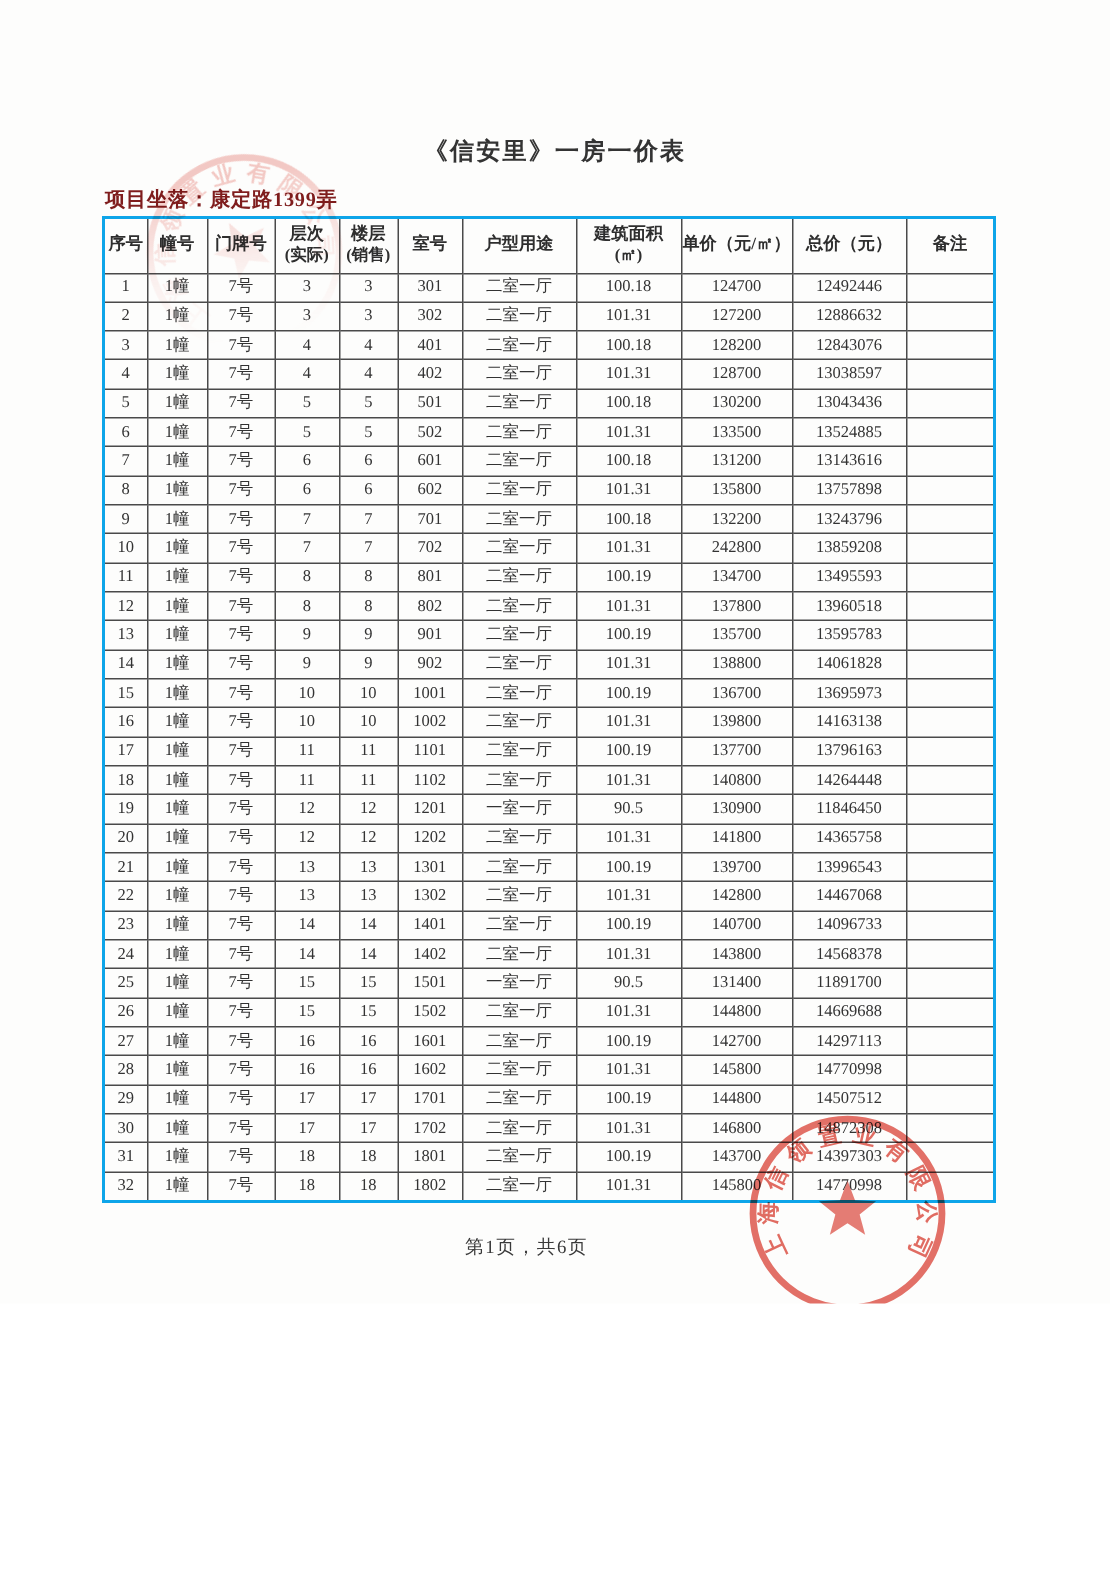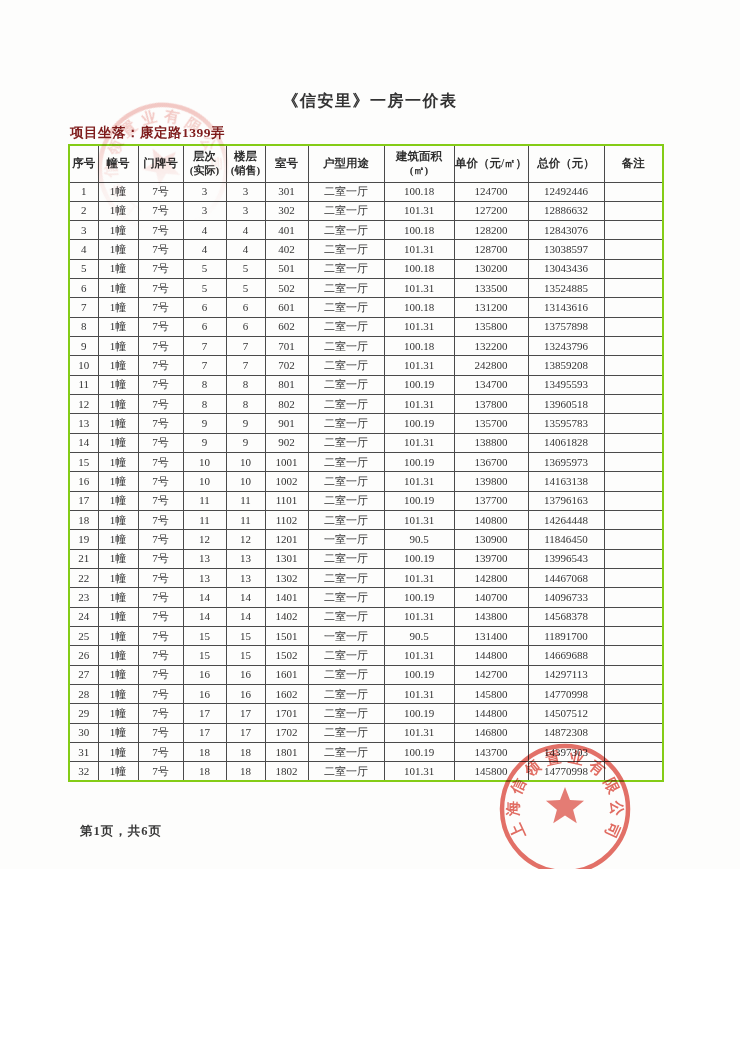--- a/index.html
+++ b/index.html
@@ -14,36 +14,36 @@
     text-align:center; font-size:16px; font-weight:bold; letter-spacing:1.5px;
     color:#333;
   }
   .location {
     position:absolute; top:124px; left:70px;
     font-size:13.5px; font-weight:600; letter-spacing:0.5px; color:#7f1d1d;
   }
   table.price-table {
     position:absolute; left:68px; top:144px; width:594px;
     border-collapse:collapse; table-layout:fixed;
-    border:2px solid #84cc16;
+    border:2px solid #0ea5e9;
   }
   .price-table th, .price-table td {
     border:1px solid #4a4a4a; text-align:center; vertical-align:middle;
     padding:0; overflow:hidden; white-space:nowrap;
   }
   .price-table thead th {
     height:37px; font-size:11.5px; font-weight:600; line-height:1.2; color:#2e2e2e;
   }
   .price-table thead th .l2 { display:block; font-size:11px; font-weight:600; }
   .price-table tbody td {
     height:19.34px; font-size:11px; line-height:1; color:#333;
   }
   .page-footer {
-    position:absolute; top:823px; left:80px; width:594px;
-    font-size:12.5px; color:#3a3a3a; letter-spacing:1px;font-weight:bold;
+    position:absolute; top:823px; left:54px; width:594px;
+    text-align:center; font-size:12.5px; color:#3a3a3a; letter-spacing:1px;
   }
   .seal {
     position:absolute; pointer-events:none; mix-blend-mode:multiply;
   }
   .seal-main { left:485px; top:729px; width:160px; height:160px; opacity:0.92; }
   .seal-faint {
     left:83px; top:88px; width:160px; height:160px; opacity:0.34;
     transform:rotate(-28deg); filter:blur(0.5px);
     -webkit-mask-image:linear-gradient(200deg, #000 25%, rgba(0,0,0,0.25) 55%, transparent 78%);
     mask-image:linear-gradient(200deg, #000 25%, rgba(0,0,0,0.25) 55%, transparent 78%);
@@ -338,20 +338,33 @@
           <td>12</td>
           <td>12</td>
           <td>1201</td>
           <td>一室一厅</td>
           <td>90.5</td>
           <td>130900</td>
           <td>11846450</td>
           <td></td>
         </tr>
         <tr>
+          <td>20</td>
+          <td>1幢</td>
+          <td>7号</td>
+          <td>12</td>
+          <td>12</td>
+          <td>1202</td>
+          <td>二室一厅</td>
+          <td>101.31</td>
+          <td>141800</td>
+          <td>14365758</td>
+          <td></td>
+        </tr>
+        <tr>
           <td>21</td>
           <td>1幢</td>
           <td>7号</td>
           <td>13</td>
           <td>13</td>
           <td>1301</td>
           <td>二室一厅</td>
           <td>100.19</td>
           <td>139700</td>
           <td>13996543</td>

